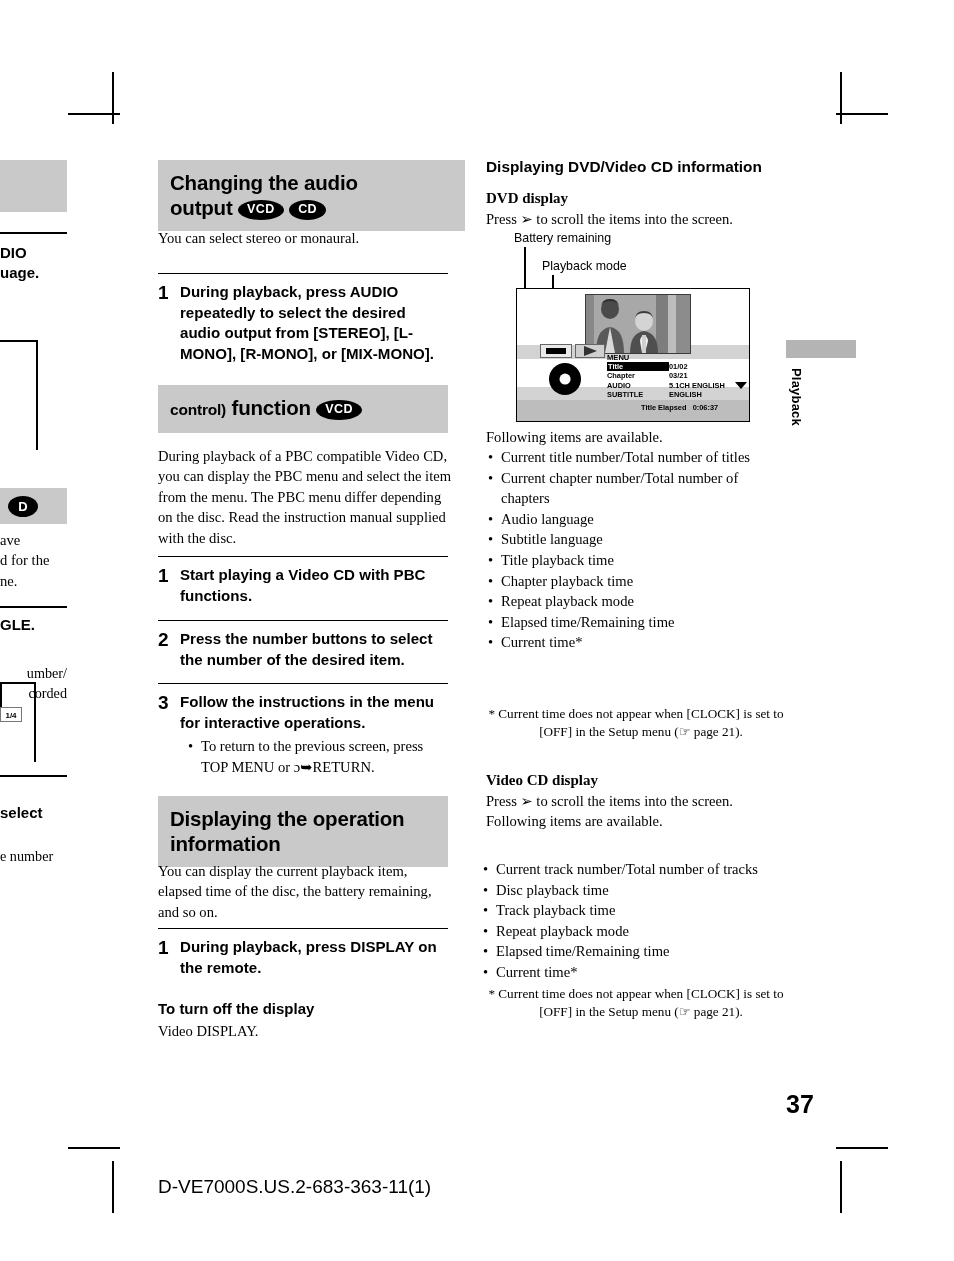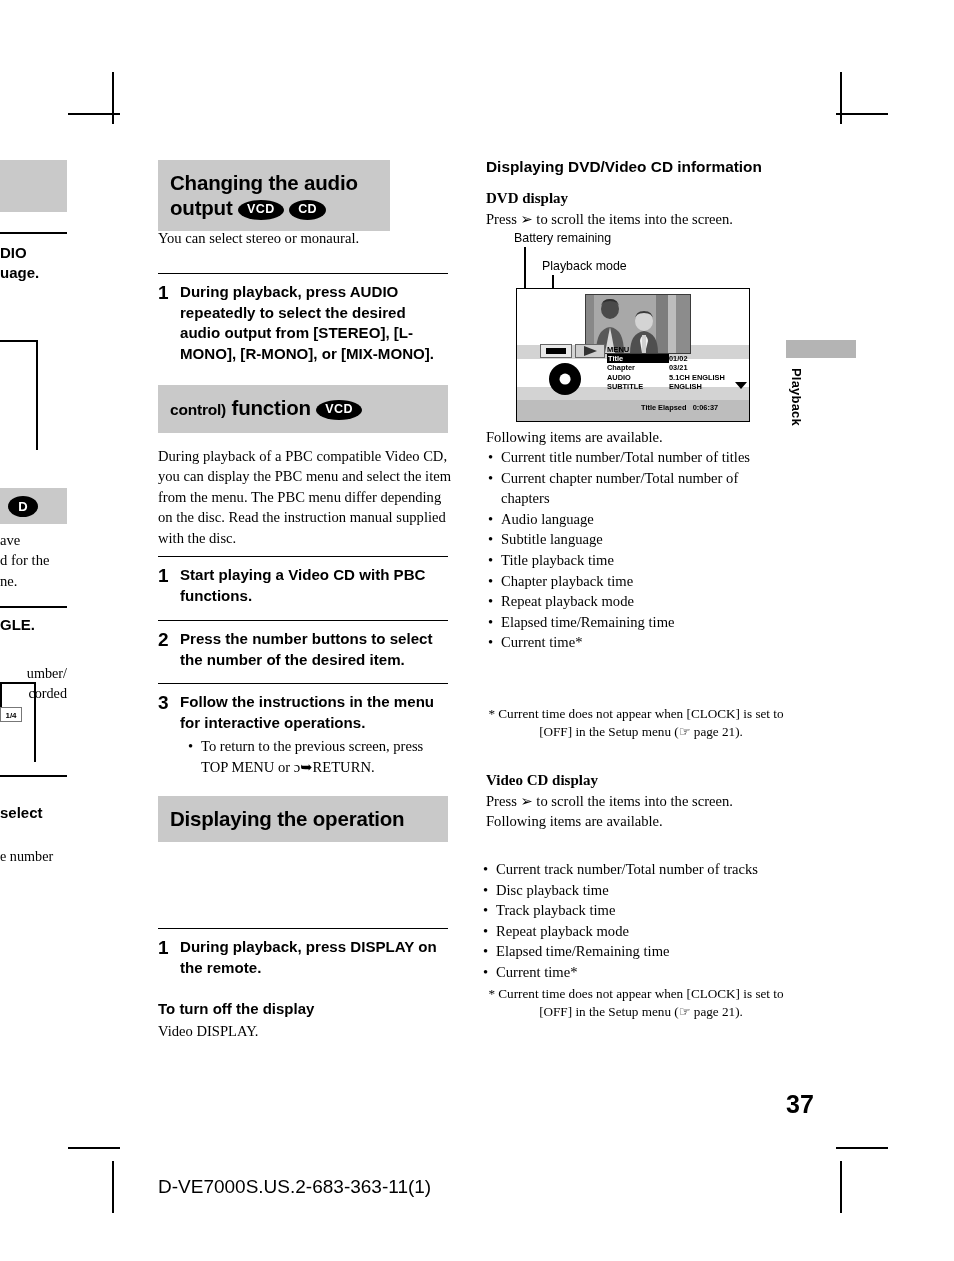--- a/index.html
+++ b/index.html
@@ -119,21 +119,21 @@
   <div style="position:absolute;left:0;top:682px;width:36px;height:2px;background:#000;"></div>
   <div style="position:absolute;left:34px;top:682px;width:2px;height:80px;background:#000;"></div>
   <div style="position:absolute;left:0;top:707px;width:22px;height:15px;border:1.4px solid #777;
               background:#fff;font-family:'Liberation Sans',sans-serif;font-weight:bold;font-size:8px;
               line-height:15px;text-align:center;box-sizing:border-box;">1/4</div>
 
   <div style="position:absolute;left:0;top:775px;width:67px;height:2px;background:#000;"></div>
   <div class="bleed b" style="top:804px;width:67px;"> select</div>
   <div class="bleed" style="top:848px;width:67px;font-size:14.2px;">e number</div>
 
-  <div class="banner" style="position:absolute;left:158px;top:160px;width:232px;">
+  <div class="banner" style="position:absolute;left:158px;top:160px;width:307px;">
     <div class="t">Changing the audio</div>
     <div class="t">
       <span>output</span>
       <span class="pill">VCD</span>
       <span class="pill">CD</span>
     </div>
   </div>
 
   <div class="body-txt" style="position:absolute;left:158px;top:228px;width:290px;">You can select stereo or monaural.</div>
 
@@ -169,22 +169,24 @@
   <div class="step" style="position:absolute;left:158px;top:692px;width:290px;">
     <div class="n">3</div>
     <div class="s">Follow the instructions in the menu for interactive operations.</div>
   </div>
   <ul class="bl" style="position:absolute;left:186px;top:736px;width:262px;">
     <li>To return to the previous screen, press TOP MENU or ɔ➥RETURN.</li>
   </ul>
 
   <div class="banner" style="position:absolute;left:158px;top:796px;width:290px;">
     <div class="t">Displaying the operation</div>
-  </div>
-
+    <div class="t">information</div>
+  </div>
+
+  <div class="body-txt" style="position:absolute;left:158px;top:861px;width:290px;">You can display the current playback item, elapsed time of the disc, the battery remaining, and so on.</div>
 
   <div class="rule" style="position:absolute;left:158px;top:928px;width:290px;"></div>
   <div class="step" style="position:absolute;left:158px;top:937px;width:290px;">
     <div class="n">1</div>
     <div class="s">During playback, press DISPLAY on the remote.</div>
   </div>
 
   <div class="minihead" style="position:absolute;left:158px;top:1000px;width:290px;">To turn off the display</div>
   <div class="body-txt" style="position:absolute;left:158px;top:1021px;width:290px;">Video DISPLAY.</div>
 
@@ -237,21 +239,21 @@
       </div>
       <div style="position:absolute;left:58px;top:55px;width:30px;height:14px;border:1.6px solid #666;
                   background:#cfcfcf;box-sizing:border-box;display:flex;align-items:center;
                   justify-content:center;">
         <div style="width:0;height:0;border-left:13px solid #333;border-top:5px solid transparent;
                     border-bottom:5px solid transparent;"></div>
       </div>
 
       <div class="disc" style="left:32px;top:74px;width:32px;height:32px;"></div>
 
-      <div class="menu-wrap" style="left:90px;top:56px;width:142px;">
+      <div class="menu-wrap" style="left:90px;top:64px;width:142px;">
         <div class="menu-title">MENU</div>
         <div class="menu-row sel">
           <span class="lbl">Title</span>
           <span>01/02</span>
         </div>
         <div class="menu-row">
           <span class="lbl">Chapter</span>
           <span>03/21</span>
         </div>
         <div class="menu-row">

